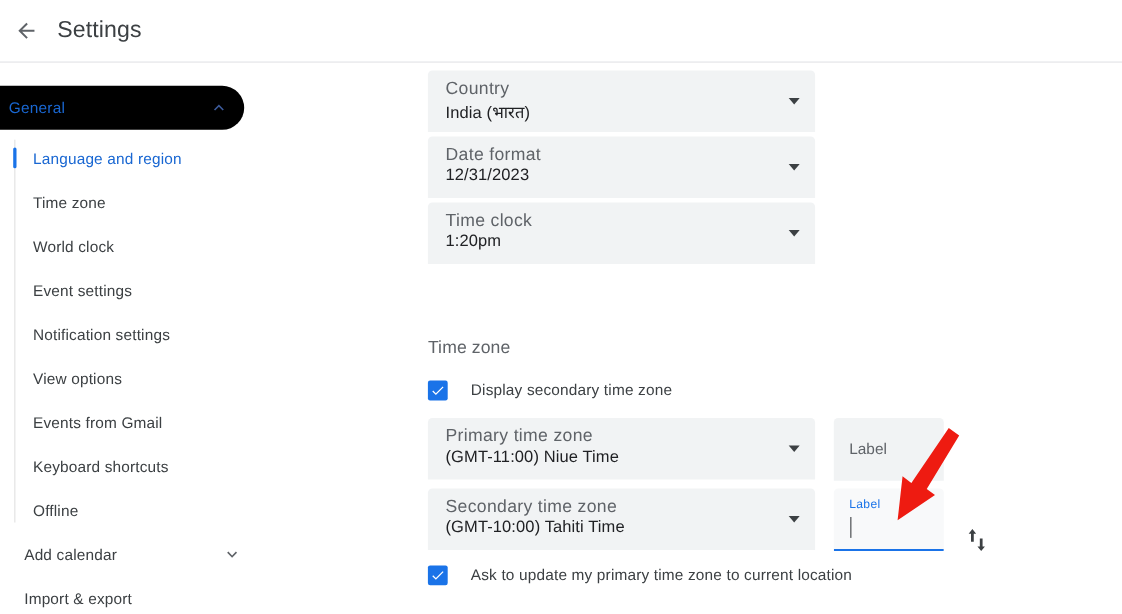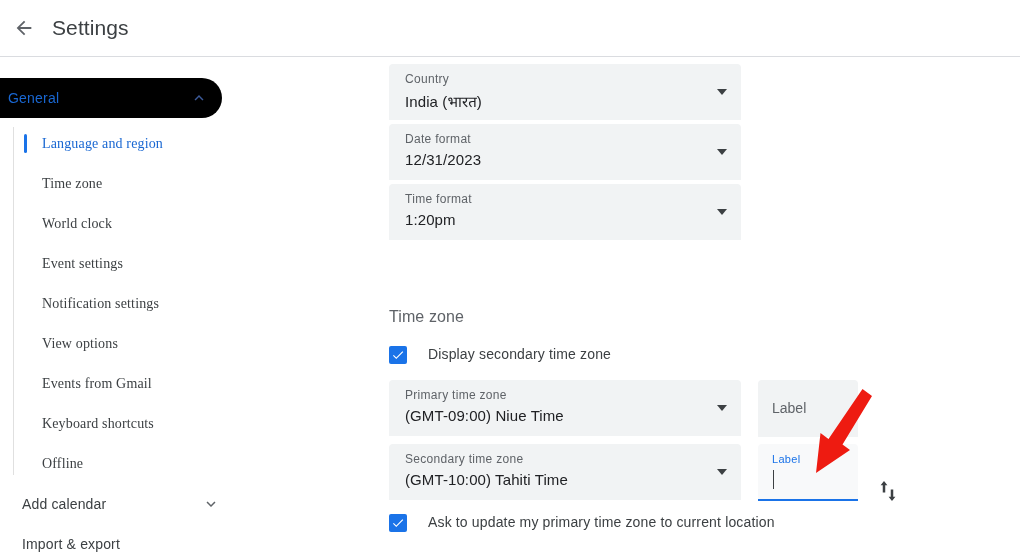--- a/index.html
+++ b/index.html
@@ -42,21 +42,21 @@
     border-top-right-radius: 20px; border-bottom-right-radius: 20px;
     display: flex; align-items: center;
     cursor: pointer;
   }
   .nav-group-header .label {
     margin-left: 8px; font-size: 14px; color: #1967d2; font-weight: 500;
     letter-spacing: .2px;
   }
   .nav-group-header .chev { margin-left: auto; margin-right: 14px; display:flex; }
 
-  .subnav { position: relative; margin-top: 6px; padding-left: 12px; font-family: Liberation Serif, serif; }
+  .subnav { position: relative; margin-top: 6px; padding-left: 0; }
   .subnav::before {
     content:""; position:absolute; left: 13px; top: 3px; bottom: 9px;
     width: 1px; background: #e0e0e0;
   }
   .nav-item {
     position: relative; height: 40px; display: flex; align-items: center;
     padding-left: 30px; cursor: pointer;
     font-size: 14px; color: #3c4043; letter-spacing: .15px;
   }
   .nav-item.active { color: #1967d2; font-weight: 500; }
@@ -80,21 +80,21 @@
 
   .field {
     position: relative;
     width: 352px; height: 56px;
     background: #f1f3f4;
     border-radius: 4px 4px 0 0;
     cursor: pointer;
   }
   .field .flabel {
     position: absolute; left: 16px; top: 8px;
-    font-size: 12px; color: #5f6368; letter-spacing: .3px;
+    font-size: 16px; color: #5f6368; letter-spacing: .3px;
   }
   .field .fvalue {
     position: absolute; left: 16px; top: 27px;
     font-size: 15px; color: #202124; letter-spacing: .1px;
   }
   .field .caret {
     position: absolute; right: 14px; top: 50%; transform: translateY(-50%);
     width: 0; height: 0;
     border-left: 5px solid transparent;
     border-right: 5px solid transparent;
@@ -220,39 +220,39 @@
       <span class="caret"></span>
     </div>
 
     <div class="field" style="position:absolute; left:79px; top:67px;">
       <span class="flabel">Date format</span>
       <span class="fvalue">12/31/2023</span>
       <span class="caret"></span>
     </div>
 
     <div class="field" style="position:absolute; left:79px; top:127px;">
-      <span class="flabel">Time format</span>
+      <span class="flabel">Time clock</span>
       <span class="fvalue">1:20pm</span>
       <span class="caret"></span>
     </div>
 
     <div class="section-title" style="position:absolute; left:79px; top:251px;">Time zone</div>
 
     <div class="check-row" style="position:absolute; left:79px; top:289px;">
       <span class="checkbox">
         <svg width="14" height="14" viewBox="0 0 24 24">
           <path d="M9 16.2 4.8 12l-1.4 1.4L9 19 21 7l-1.4-1.4L9 16.2z" fill="#ffffff"></path>
         </svg>
       </span>
       <span class="ctext">Display secondary time zone</span>
     </div>
 
     <div class="field" style="position:absolute; left:79px; top:323px;">
       <span class="flabel">Primary time zone</span>
-      <span class="fvalue">(GMT-09:00) Niue Time</span>
+      <span class="fvalue">(GMT-11:00) Niue Time</span>
       <span class="caret"></span>
     </div>
 
     <div class="field" style="position:absolute; left:79px; top:387px;">
       <span class="flabel">Secondary time zone</span>
       <span class="fvalue">(GMT-10:00) Tahiti Time</span>
       <span class="caret"></span>
     </div>
 
     <div class="labelfield" style="left:448px; top:323px;">

